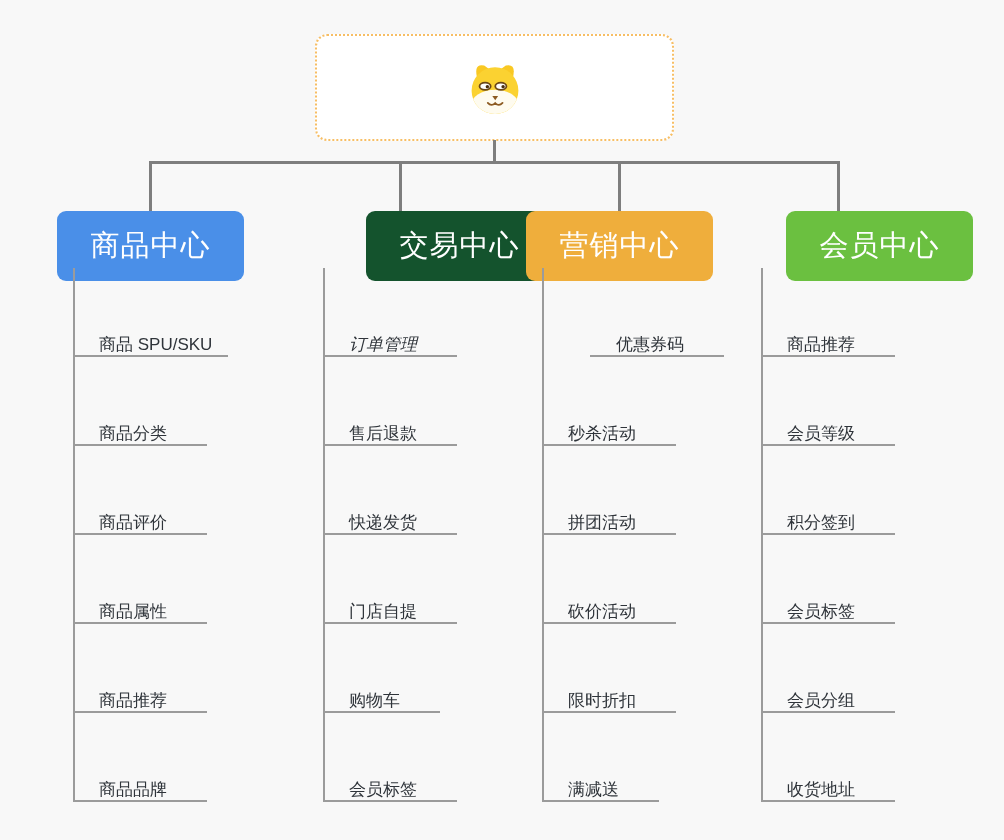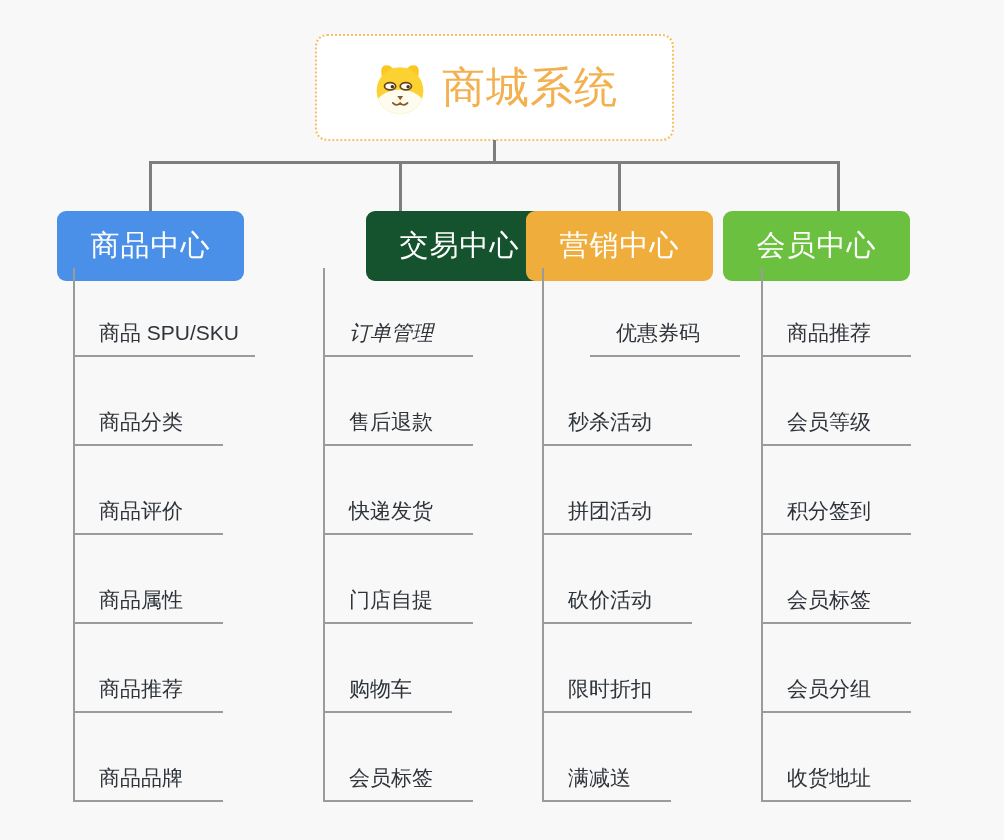--- a/index.html
+++ b/index.html
@@ -66,23 +66,23 @@
     letter-spacing: 1px;
     white-space: nowrap;
   }
   
   .leaf {
     position: absolute;
     box-sizing: border-box;
     height: 40px;
     display: flex;
     align-items: flex-end;
-    padding: 0 40px 11px 26px;
+    padding: 0 40px 0 26px;
     border-bottom: 2px solid #9b9b9b;
-    font-size: 21px;
+    font-size: 17px;
     line-height: 1.1;
     color: #2f343a;
     white-space: nowrap;
     cursor: default;
   }
   .leaf.wide { padding-right: 16px; }
 </style>
 </head>
 <body>
 
@@ -99,21 +99,20 @@
       <ellipse cx="32" cy="50" rx="27" ry="18" fill="#fefbef" clip-path="url(#headclip)"></ellipse>
       <g stroke="#6b4718" stroke-width="2" fill="#ffffff">
         <ellipse cx="21" cy="28" rx="6.2" ry="4"></ellipse>
         <ellipse cx="38.5" cy="28" rx="6.2" ry="4"></ellipse>
       </g>
       <circle cx="23.5" cy="28.5" r="1.9" fill="#4a2f10"></circle>
       <circle cx="41" cy="28.5" r="1.9" fill="#4a2f10"></circle>
       <path d="M29 39 h6.5 l-3.25 4.5 Z" fill="#8c5a21"></path>
       <path d="M24 46.5 q4 4.5 8.2 0.3 q4 4.2 8.2 -0.3" stroke="#8c5a21" stroke-width="2" fill="none" stroke-linecap="round"></path>
     </svg>
-    <span class="root-title">商城系统</span>
   </div>
 
   <div class="conn" style="left:493px; top:140px; width:3px; height:22px;"></div>
   <div class="conn" style="left:149px; top:161px; width:691px; height:3px;"></div>
 
   <div id="branches">
       <div class="conn" style="left: 149px; top: 161px; width: 3px; height: 50px;"></div>
       <div class="branch-node" style="left: 57px; background: rgb(74, 143, 232);">
         <span class="branch-label">商品中心</span>
       </div>
@@ -140,21 +139,21 @@
         <span class="branch-label">营销中心</span>
       </div>
       <div class="spine" style="left: 542px; top: 268px; height: 534px;"></div>
       <div class="leaf" style="left: 542px; top: 317px; margin-left: 48px;">优惠券码</div>
       <div class="leaf" style="left: 542px; top: 406px;">秒杀活动</div>
       <div class="leaf" style="left: 542px; top: 495px;">拼团活动</div>
       <div class="leaf" style="left: 542px; top: 584px;">砍价活动</div>
       <div class="leaf" style="left: 542px; top: 673px;">限时折扣</div>
       <div class="leaf" style="left: 542px; top: 762px;">满减送</div>
       <div class="conn" style="left: 837px; top: 161px; width: 3px; height: 50px;"></div>
-      <div class="branch-node" style="left: 723px; background: rgb(107, 192, 64); font-family: Liberation Mono, monospace;">
+      <div class="branch-node" style="left: 786px; background: rgb(107, 192, 64); font-family: Liberation Mono, monospace;">
         <span class="branch-label">会员中心</span>
       </div>
       <div class="spine" style="left: 761px; top: 268px; height: 534px;"></div>
       <div class="leaf" style="left: 761px; top: 317px;">商品推荐</div>
       <div class="leaf" style="left: 761px; top: 406px;">会员等级</div>
       <div class="leaf" style="left: 761px; top: 495px;">积分签到</div>
       <div class="leaf" style="left: 761px; top: 584px;">会员标签</div>
       <div class="leaf" style="left: 761px; top: 673px;">会员分组</div>
       <div class="leaf" style="left: 761px; top: 762px;">收货地址</div>
     </div>

